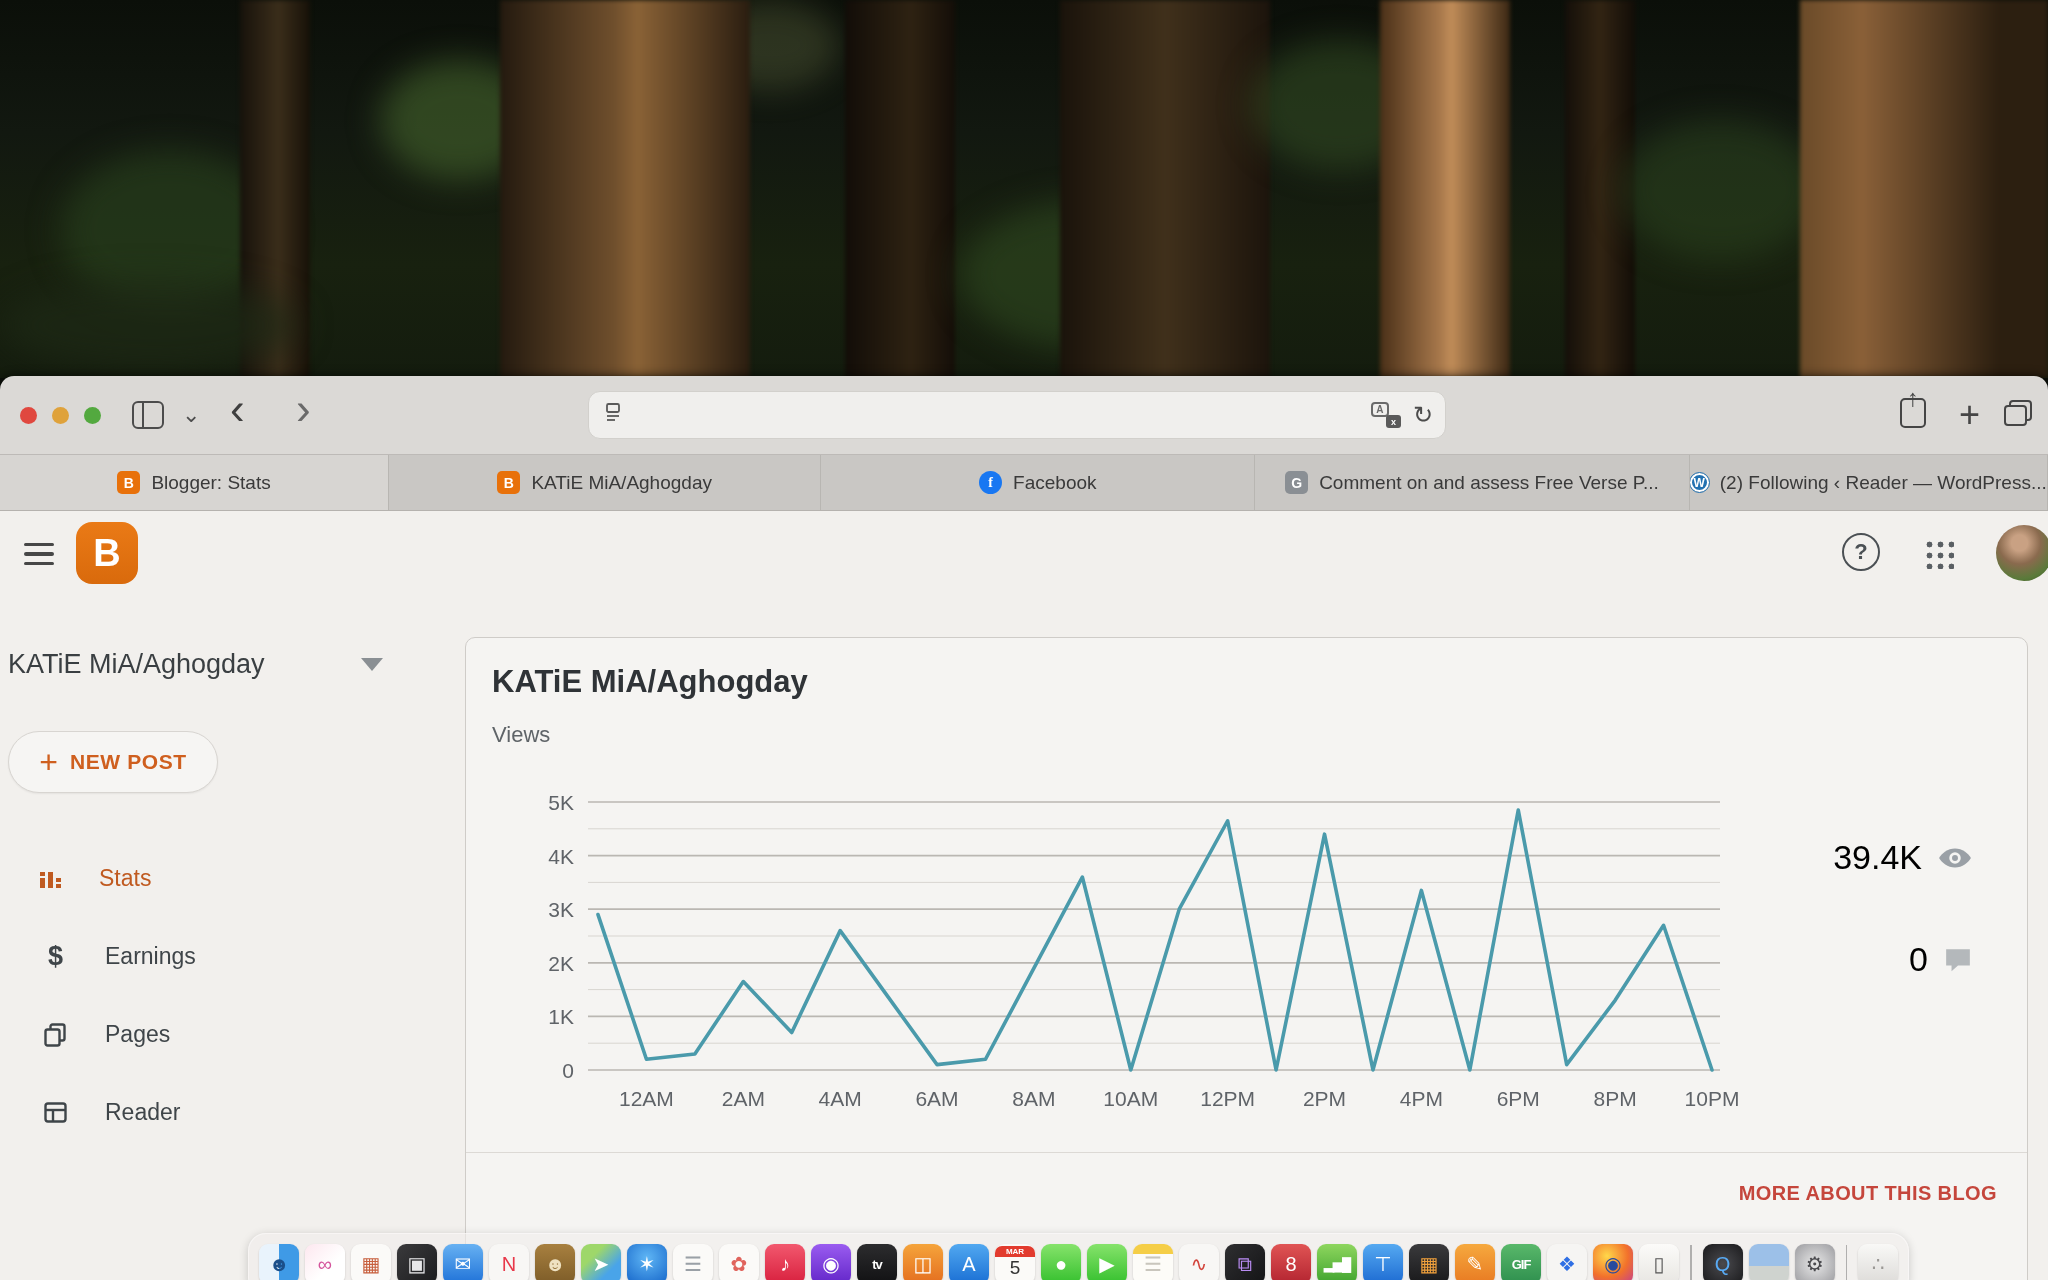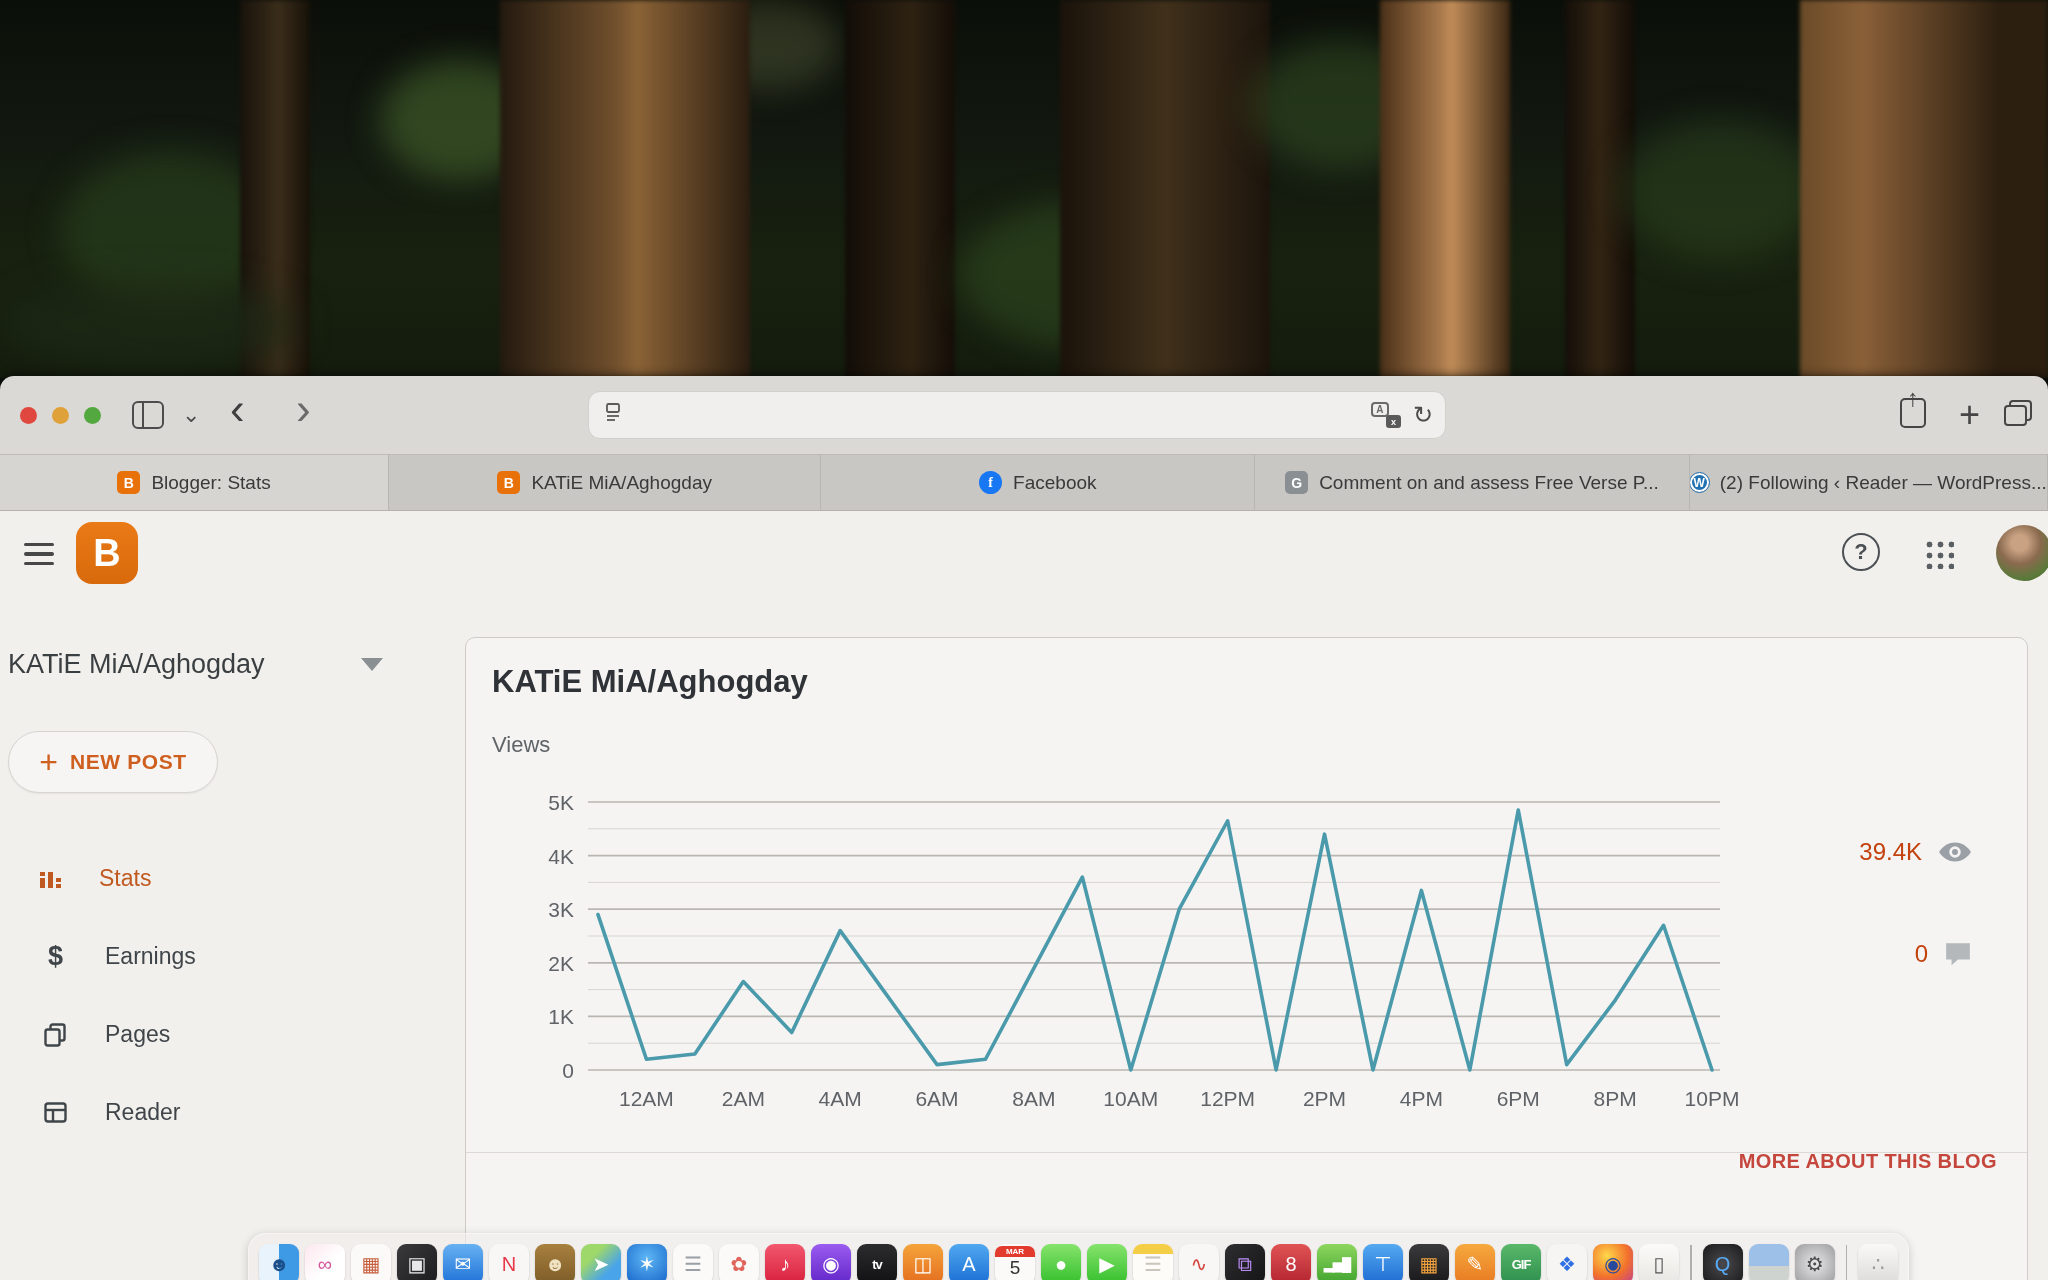--- a/index.html
+++ b/index.html
@@ -115,28 +115,28 @@
   .menu-item { display:flex; align-items:center; gap:36px; height:78px; padding-left:42px;
     color:#3f4549; font-size:23px; }
   .menu-item.active { color:#c05a20;padding-left:36px; }
   .micon { width:27px; height:27px; flex:0 0 auto; }
   .icon-dollar { width:27px; text-align:center; font-size:27px; font-weight:600; flex:0 0 auto; }
 
   .main { flex:1; position:relative; }
   .card { position:relative; margin:40px 20px 0 0; height:700px; background:#f5f4f2;
     border:1px solid #cfccc8; border-radius:10px 10px 0 0; }
   .card-title { margin:26px 0 0 26px; font-size:31px; font-weight:bold; color:#2f3337; }
-  .card-subtitle { margin:32px 0 0 26px; font-size:22px; color:#5f6468; }
+  .card-subtitle { margin:22px 0 0 26px; font-size:22px; color:#5f6468; }
   .chart-wrap { position:absolute; left:0; top:150px; }
   .tick { font-size:21px; fill:#5f6368; font-family:"Liberation Sans",sans-serif; }
-  .stat { position:absolute; display:flex; align-items:center; gap:16px; color:#c2410c; font-size:24px; }
+  .stat { position:absolute; display:flex; align-items:center; gap:16px; color:#000000; font-size:34px; }
   .stat-views { top:200px; right:55px; }
   .stat-comments { top:302px; right:55px; }
   .card-divider { position:absolute; left:0; right:0; top:514px; border-top:1.6px solid #dcd9d5; }
-  .more-link { position:absolute; top:512px; right:30px; color:#c5463c; font-size:20px;
+  .more-link { position:absolute; top:544px; right:30px; color:#c5463c; font-size:20px;
     font-weight:bold; letter-spacing:.4px; }
 
   
   .dock { position:absolute; left:248px; bottom:-15px; height:62px;
     background:rgba(240,238,235,.62); border:1px solid rgba(255,255,255,.45); border-radius:18px;
     display:flex; align-items:center; gap:6px; padding:5px 10px; box-shadow:0 2px 10px rgba(0,0,0,.18); }
   .dock-icon { position:relative; width:40px; height:40px; border-radius:9px; flex:0 0 auto;
     display:flex; align-items:center; justify-content:center; font-size:20px;
     box-shadow:0 1px 2px rgba(0,0,0,.18); }
   .dock-icon .small-glyph { font-size:13px; font-weight:bold; letter-spacing:-1px; }

